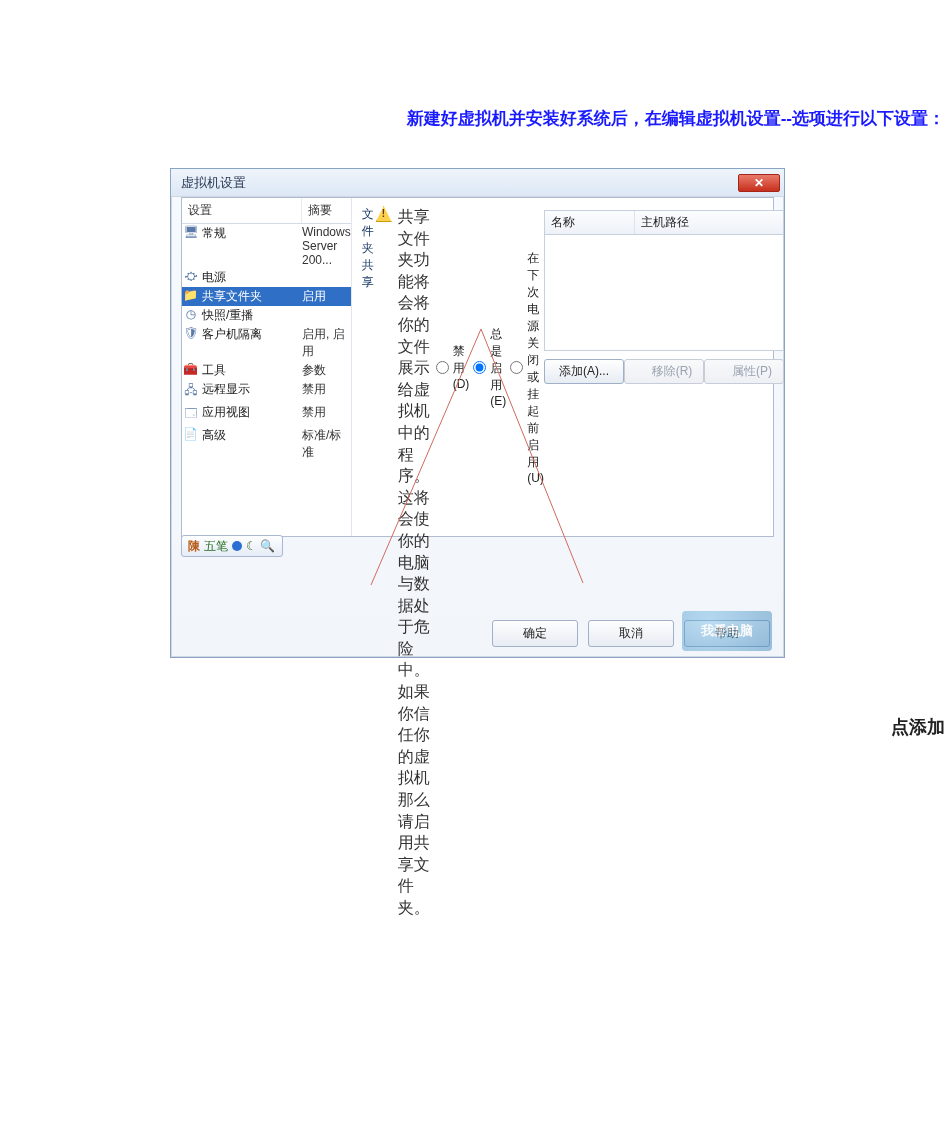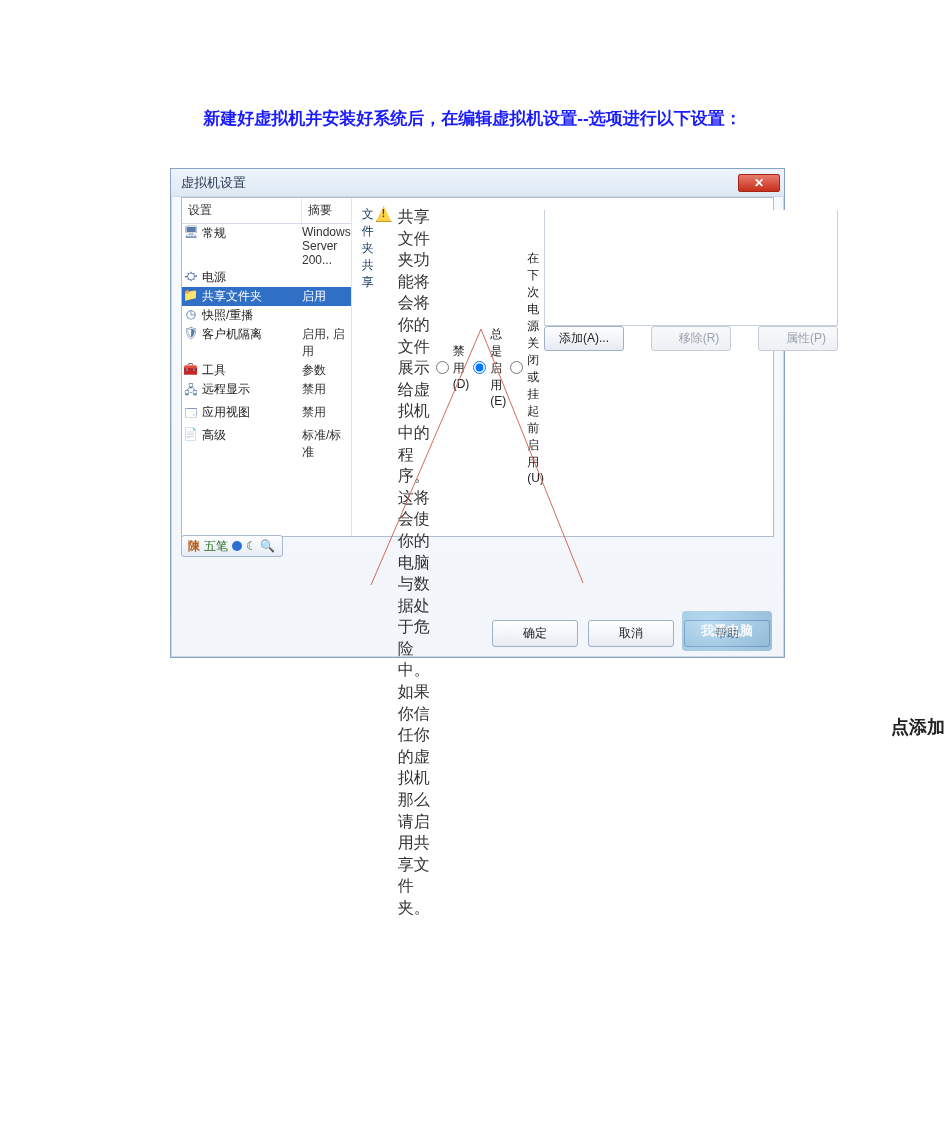--- a/index.html
+++ b/index.html
@@ -9,21 +9,21 @@
     height: 1123px;
     background: #fff;
     font-family: "Microsoft YaHei", "SimSun", Arial, sans-serif;
     font-size: 12px;
     color: #222;
     position: relative;
   }
   .page-heading {
     position: absolute;
     top: 107px; left: 0; right: 0;
-    text-align: center;
+    text-align: right;
     color: #1a1aff;
     font-weight: bold;
     font-size: 17px;
   }
   .dialog-wrap {
     position: absolute;
     top: 168px;
     left: 170px;
     width: 615px;
     height: 490px;
@@ -170,23 +170,23 @@
   .fh-name { width:90px; border-right:1px solid #dde3ec;}
   .fh-path { flex:1; }
   .folders-body {
     border:1px solid #c7d0dd;
     border-top:none;
     height: 116px;
     background:#fff;
   }
   .folders-btns {
     display:flex;
-    gap:27px;
+    gap:0;
     justify-content:flex-start;
-    margin-top: 0;
+    margin-top: 8px;
   }
   .wbtn {
     min-width: 80px;
     padding: 3px 8px;
     font-size:12px;
     background: linear-gradient(#fefefe,#e7ecf3);
     border:1px solid #9fb0c8;
     border-radius:3px;
     text-align:center;
     cursor:pointer;
@@ -325,20 +325,24 @@
       <label class="radio-row arrow-anchor" id="always-row">
         <input type="radio" name="share" checked="" style="">
         <span>总是启用(E)</span>
       </label>
       <label class="radio-row">
         <input type="radio" name="share" style="">
         <span>在下次电源关闭或挂起前启用(U)</span>
       </label>
 
       <div class="folders-group">
+        <div class="folders-head">
+          <div class="fh-name">名称</div>
+          <div class="fh-path">主机路径</div>
+        </div>
         <div class="folders-body"></div>
         <div class="folders-btns">
           <div class="wbtn">添加(A)...</div>
           <div class="wbtn disabled">移除(R)</div>
           <div class="wbtn disabled">属性(P)</div>
         </div>
       </div>
     </div>
   </div>
 

